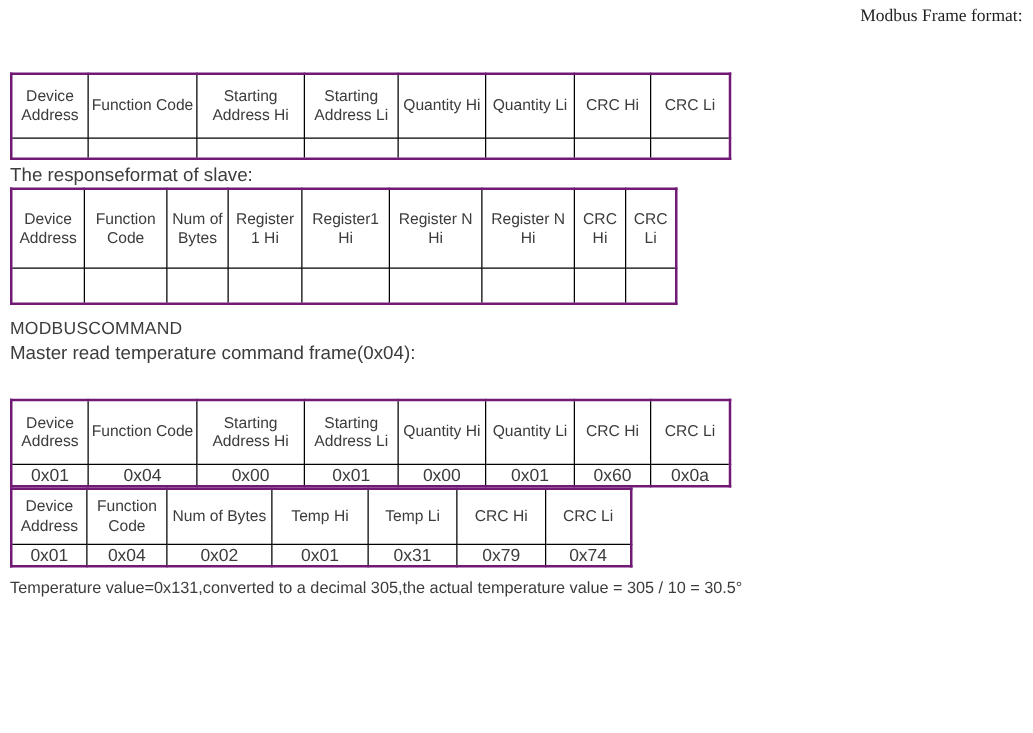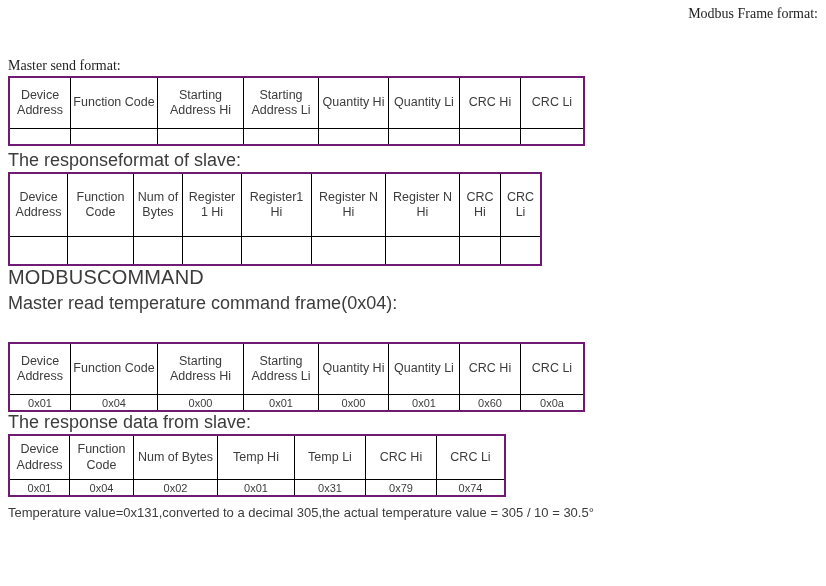--- a/index.html
+++ b/index.html
@@ -22,27 +22,28 @@
     color: #1f1f1f;
   }
   .doc-title {
     margin-bottom: 36px;
     text-align: right;
   }
   .serif-label {
     margin-bottom: 2px;
   }
   .sans-label {
-    font-size: 18px;
+    font-size: 15px;
     color: #3c3c3c;
     margin-bottom: 1px;
   }
   .heading-caps {
-    font-size: 20px;
+    font-size: 14px;
     letter-spacing: 0.2px;
+    margin-top: 10px;
     margin-bottom: 0;
   }
   .read-cmd-heading {
     margin-top: 4px;
     margin-bottom: 28px;
   }
   table {
     border-collapse: collapse;
     table-layout: fixed;
     border: 2px solid #701a75;
@@ -54,21 +55,21 @@
     padding: 0 2px;
     overflow: hidden;
   }
   th {
     font-weight: normal;
     font-size: 12.5px;
     line-height: 1.22;
     color: #3c3c3c;
   }
   td {
-    font-size: 11px;
+    font-size: 14px;
     color: #3c3c3c;
   }
   
   .tbl-a { width: 550px; }
   .tbl-a thead th { height: 50px; }
   .tbl-a tbody td { height: 15px; }
   .tbl-a th:nth-child(1) { width: 56px; }
   .tbl-a th:nth-child(2) { width: 82px; }
   .tbl-a th:nth-child(3) { width: 81px; }
   .tbl-a th:nth-child(4) { width: 70px; }
@@ -107,21 +108,20 @@
     line-height: 21px;
     color: #3c3c3c;
   }
 </style>
 </head>
 <body>
 
 <div class="serif-title doc-title">Modbus Frame format:</div>
 
 <div>
-  <div class="serif-title serif-label">Master send format:</div>
   <table class="tbl-a">
       <thead>
         <tr>
           <th>Device Address</th>
           <th>Function Code</th>
           <th>Starting Address Hi</th>
           <th>Starting Address Li</th>
           <th>Quantity Hi</th>
           <th>Quantity Li</th>
           <th>CRC Hi</th>
@@ -202,21 +202,20 @@
           <td>0x00</td>
           <td>0x01</td>
           <td>0x60</td>
           <td>0x0a</td>
         </tr>
       </tbody>
     </table>
 </div>
 
 <div>
-  <div class="sans-label">The response data from slave:</div>
   <table class="tbl-c">
       <thead>
         <tr>
           <th>Device Address</th>
           <th>Function Code</th>
           <th>Num of Bytes</th>
           <th>Temp Hi</th>
           <th>Temp Li</th>
           <th>CRC Hi</th>
           <th>CRC Li</th>

